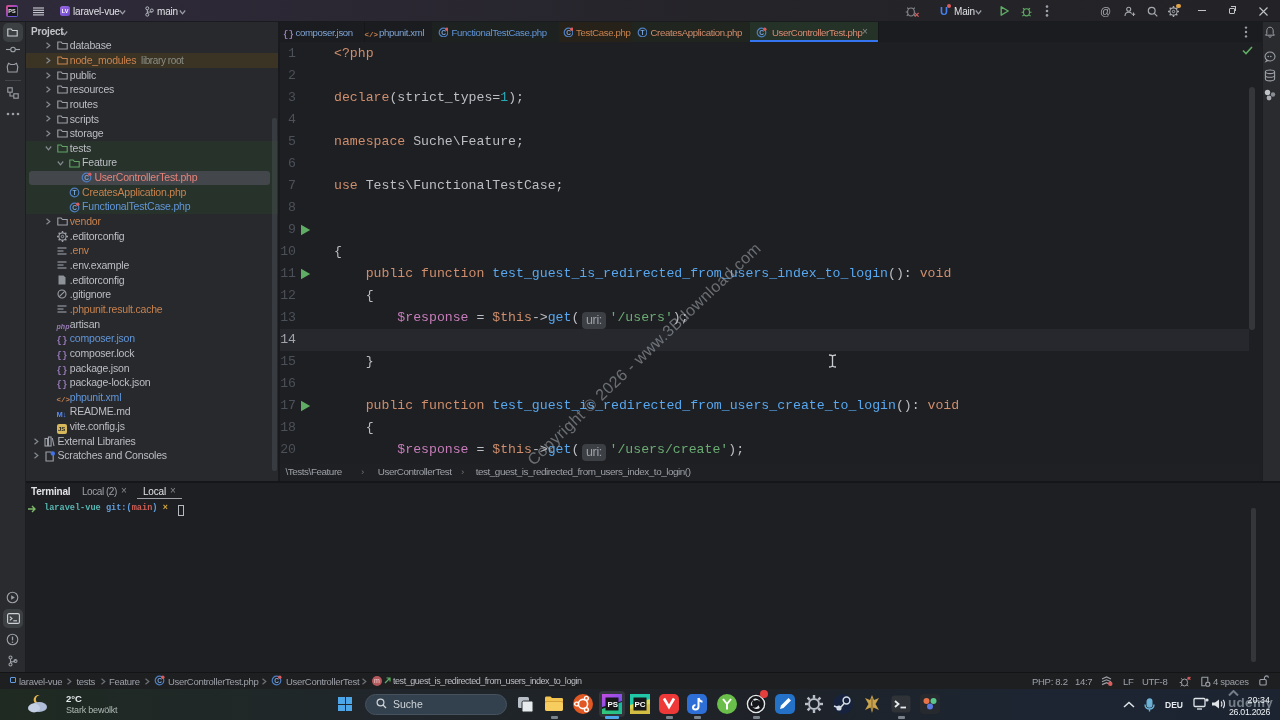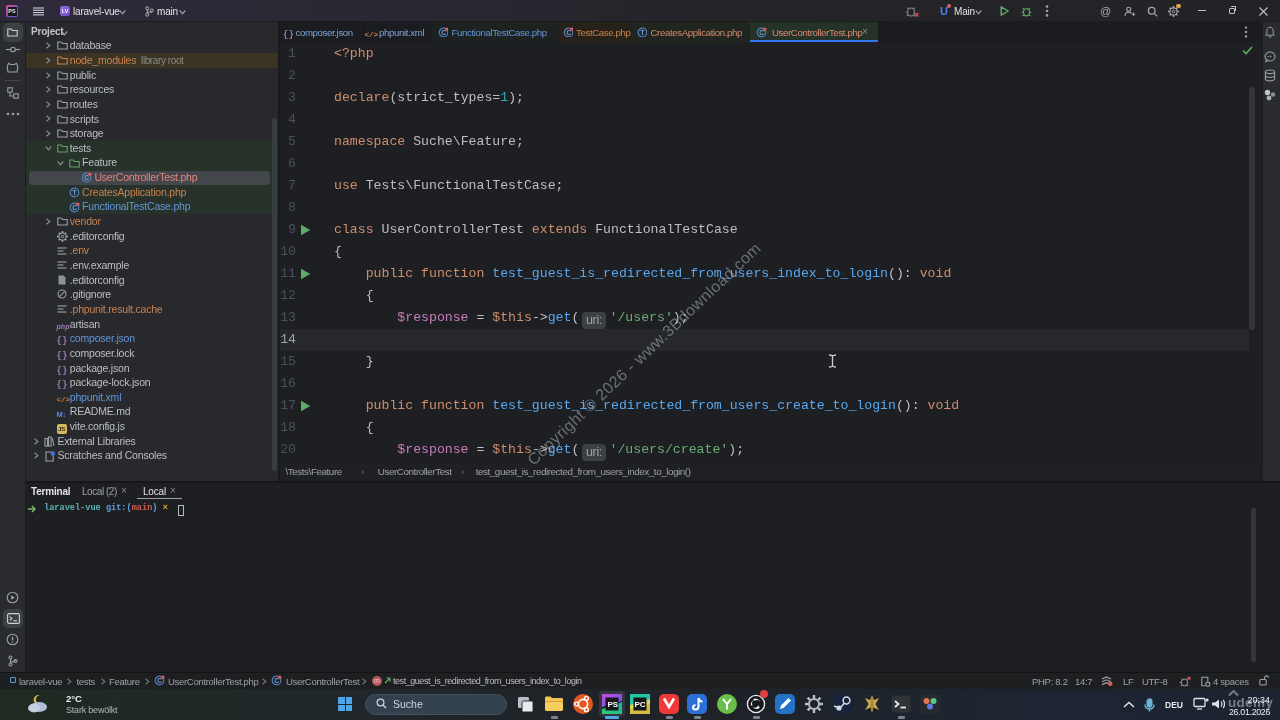--- a/index.html
+++ b/index.html
@@ -442,21 +442,20 @@
 <div class="abs code" style="left:280px;top:87px;width:16px;text-align:right;color:#4b5059">3</div>
 <div class="abs code" style="left:334px;top:87px"><span class="k">declare</span><span class="d">(</span><span class="d">strict_types=</span><span class="n">1</span><span class="d">);</span></div>
 <div class="abs code" style="left:280px;top:109px;width:16px;text-align:right;color:#4b5059">4</div>
 <div class="abs code" style="left:280px;top:131px;width:16px;text-align:right;color:#4b5059">5</div>
 <div class="abs code" style="left:334px;top:131px"><span class="k">namespace</span><span class="d"> Suche\Feature;</span></div>
 <div class="abs code" style="left:280px;top:153px;width:16px;text-align:right;color:#4b5059">6</div>
 <div class="abs code" style="left:280px;top:175px;width:16px;text-align:right;color:#4b5059">7</div>
 <div class="abs code" style="left:334px;top:175px"><span class="k">use</span><span class="d"> Tests\FunctionalTestCase;</span></div>
 <div class="abs code" style="left:280px;top:197px;width:16px;text-align:right;color:#4b5059">8</div>
 <div class="abs code" style="left:280px;top:219px;width:16px;text-align:right;color:#4b5059">9</div>
-<div class="abs code" style="left:334px;top:219px"><span class="k">class</span><span class="d"> UserControllerTest </span><span class="k">extends</span><span class="d"> FunctionalTestCase</span></div>
 <div class="abs code" style="left:280px;top:241px;width:16px;text-align:right;color:#4b5059">10</div>
 <div class="abs code" style="left:334px;top:241px"><span class="d">{</span></div>
 <div class="abs code" style="left:280px;top:263px;width:16px;text-align:right;color:#4b5059">11</div>
 <div class="abs code" style="left:334px;top:263px"><span class="k">    public function </span><span class="f">test_guest_is_redirected_from_users_index_to_login</span><span class="d">(): </span><span class="k">void</span></div>
 <div class="abs code" style="left:280px;top:285px;width:16px;text-align:right;color:#4b5059">12</div>
 <div class="abs code" style="left:334px;top:285px"><span class="d">    {</span></div>
 <div class="abs code" style="left:280px;top:307px;width:16px;text-align:right;color:#4b5059">13</div>
 <div class="abs code" style="left:334px;top:307px"><span class="v">        $response</span><span class="d"> = </span><span class="k">$this</span><span class="d">-&gt;</span><span class="f">get</span><span class="d">(</span><span class="hint">uri:</span><span class="s">'/users'</span><span class="d">);</span></div>
 <div class="abs code" style="left:280px;top:329px;width:16px;text-align:right;color:#a1a3ab">14</div>
 <div class="abs code" style="left:280px;top:351px;width:16px;text-align:right;color:#4b5059">15</div>

